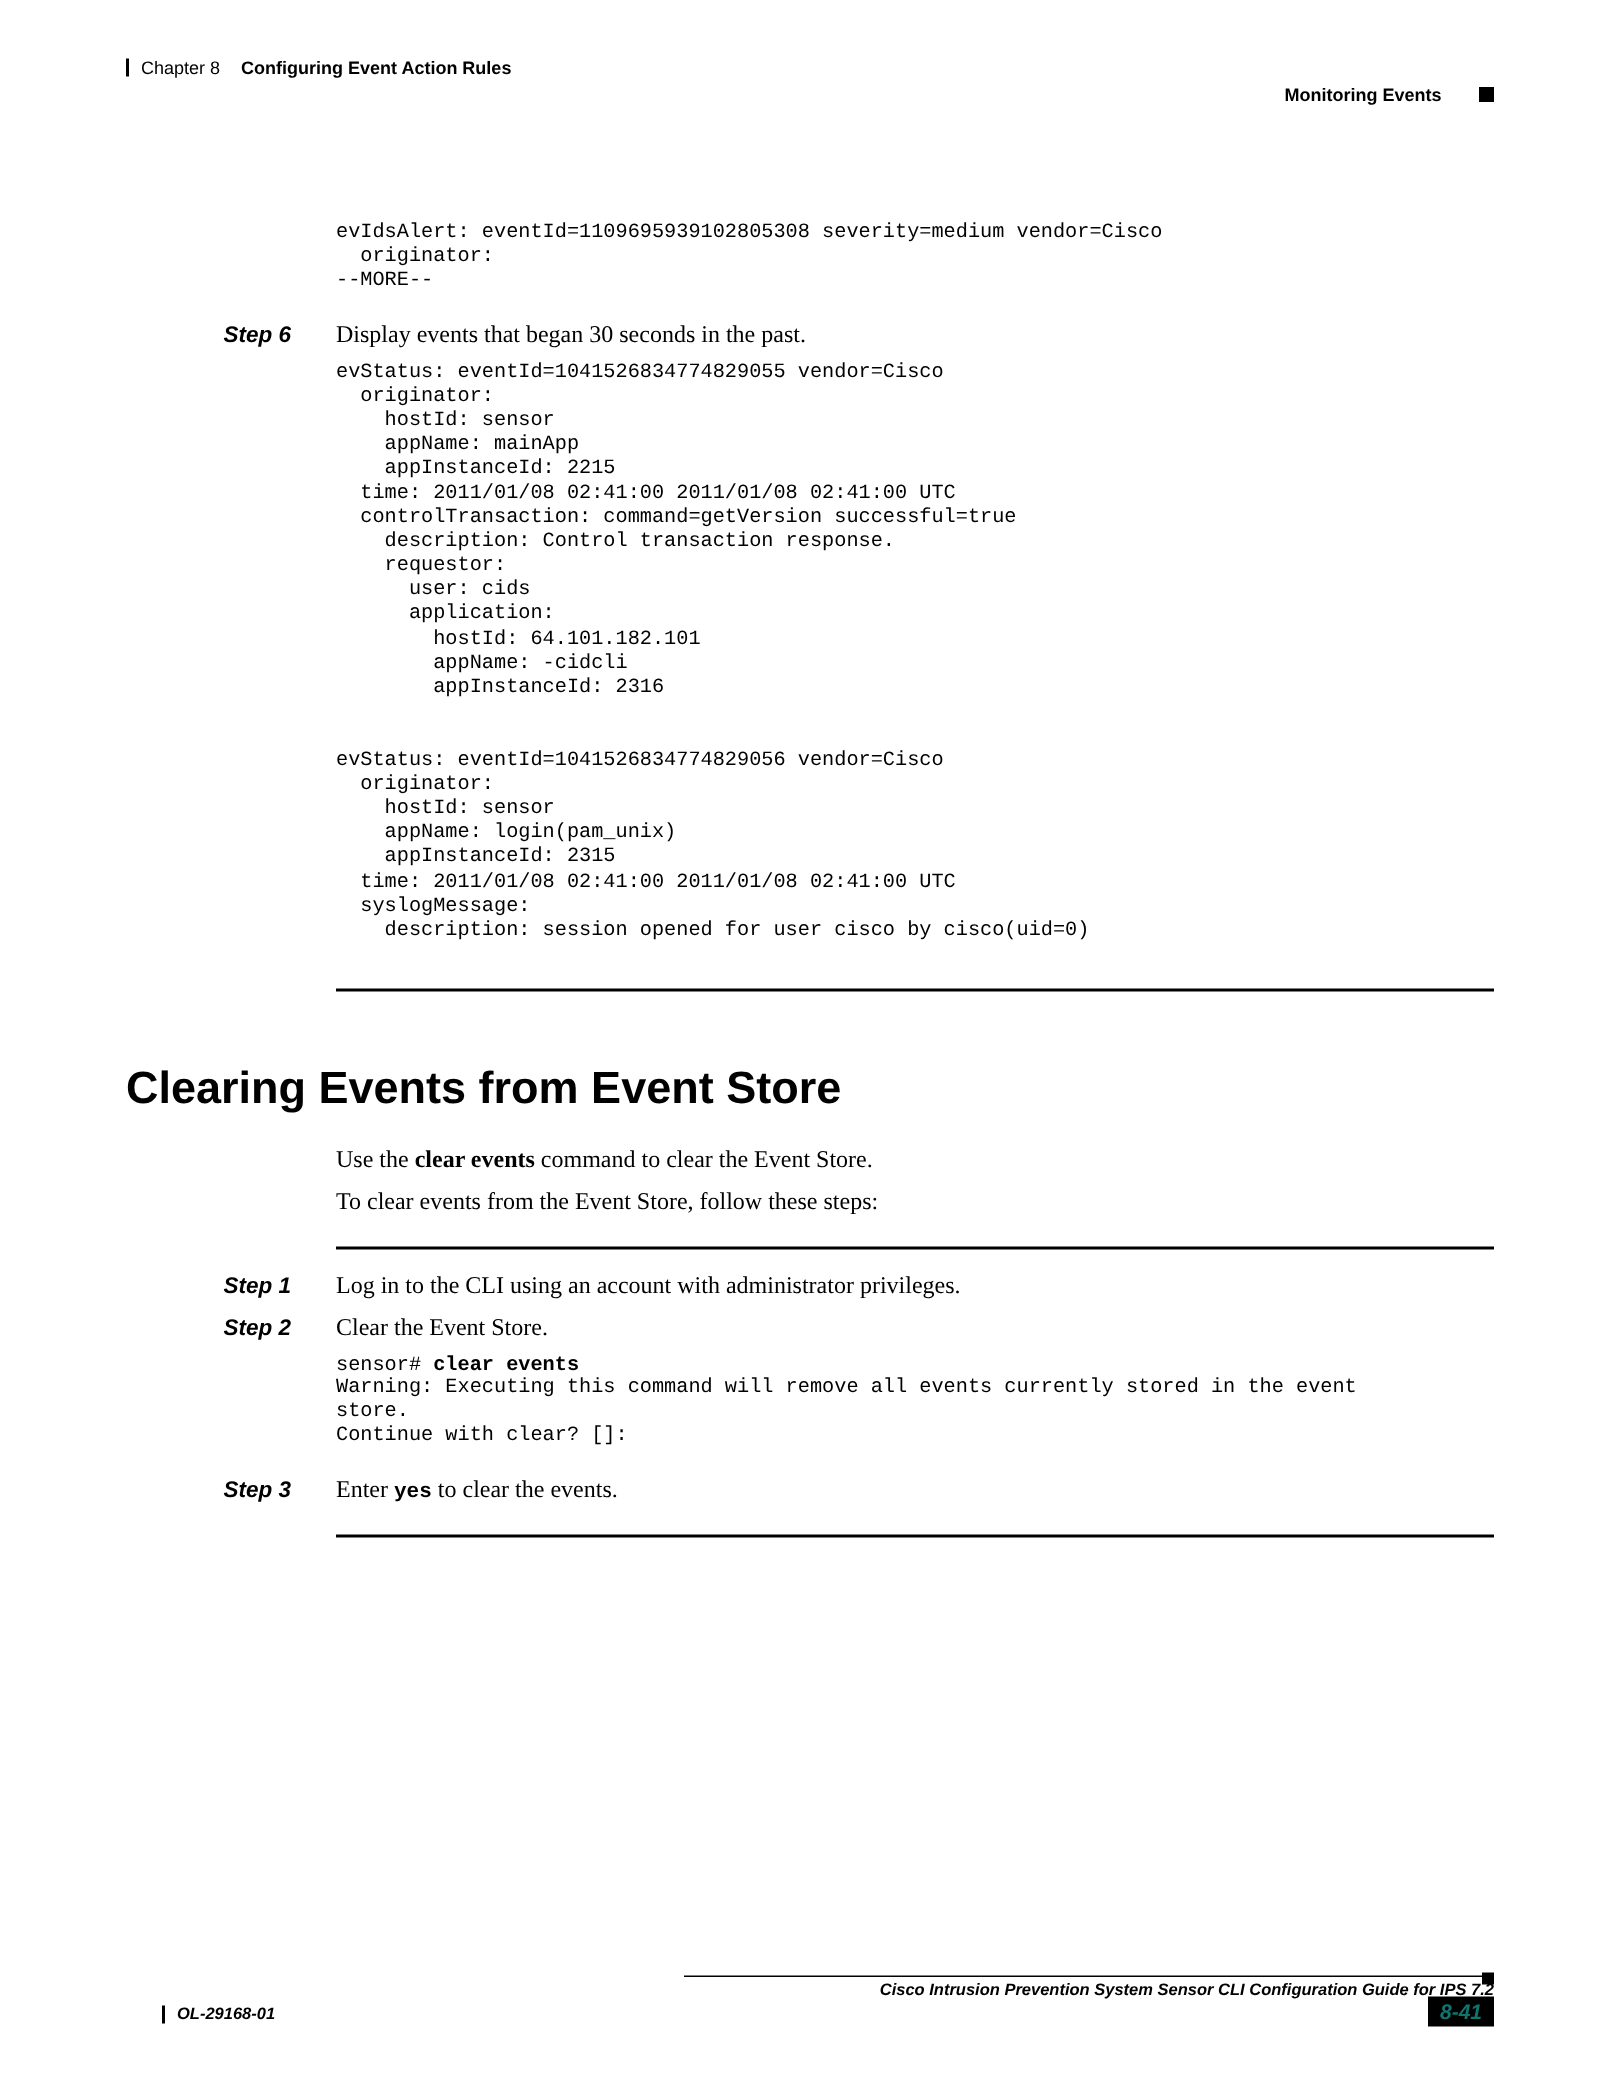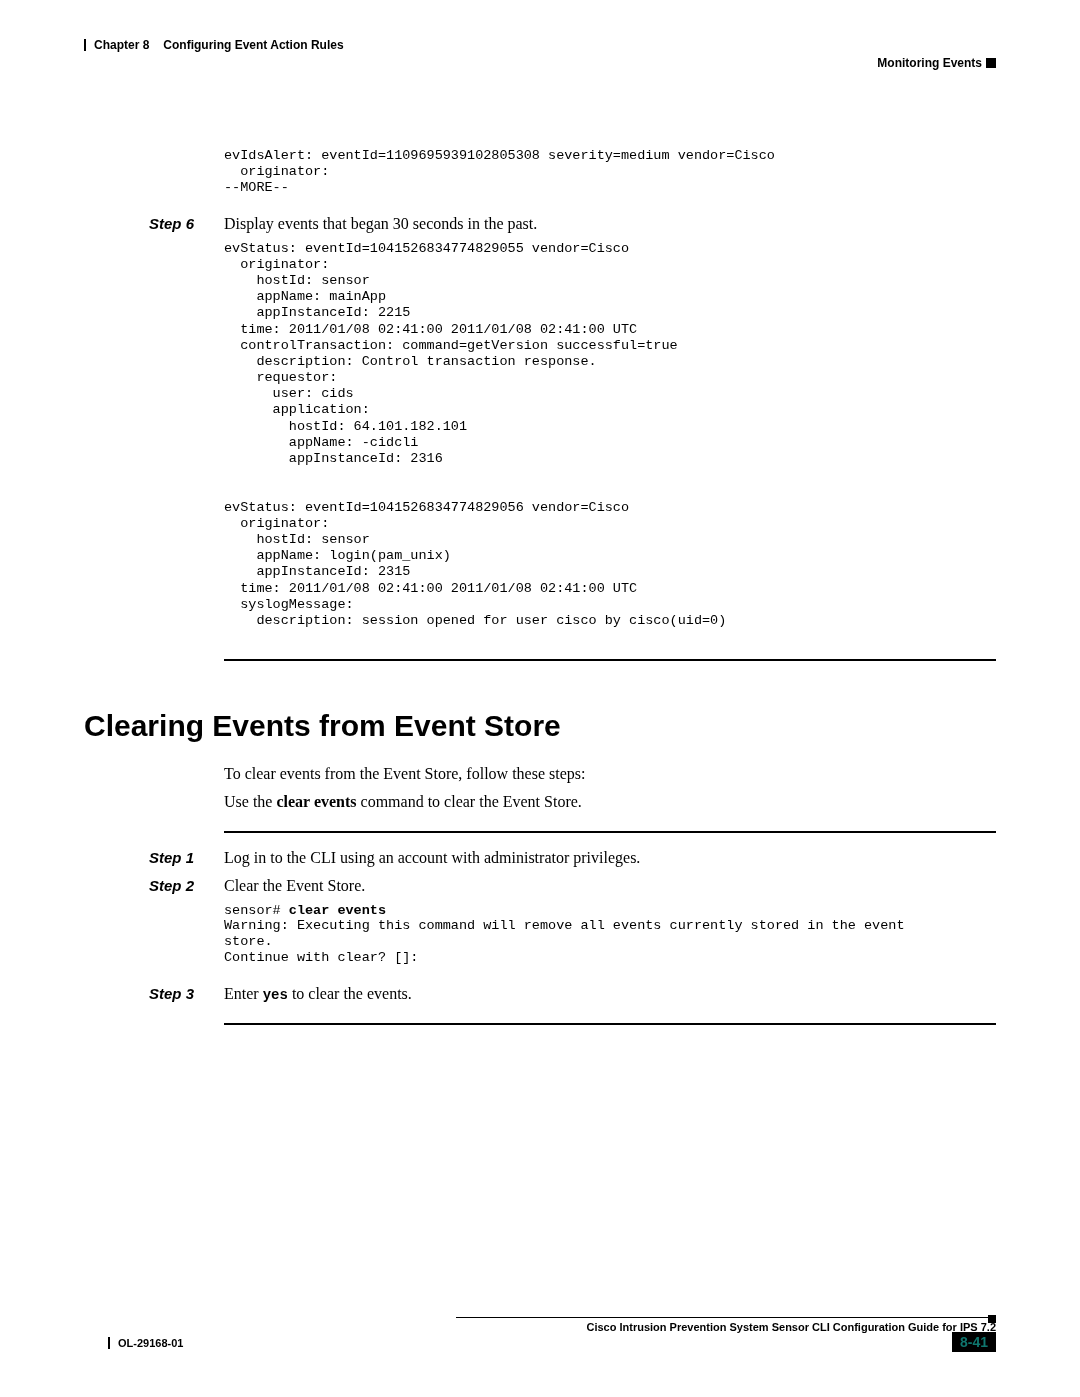--- a/index.html
+++ b/index.html
@@ -27,36 +27,36 @@
       align-items: center;
       gap: 8px;
     }
     .vbar {
       width: 2px;
       height: 12px;
       background: #000;
     }
     .chapter-label {
       font-family: Arial, Helvetica, sans-serif;
-      font-weight: bold;
+      font-weight: normal;
       font-size: 12px;
     }
     .chapter-title {
       font-family: Arial, Helvetica, sans-serif;
       font-weight: bold;
       font-size: 12px;
       margin-left: 6px;
     }
     .header-right {
       position: absolute;
       right: 0;
       top: 18px;
       display: flex;
       align-items: center;
-      gap: 4px;
+      gap: 25px;
     }
     .section-name {
       font-family: Arial, Helvetica, sans-serif;
       font-weight: bold;
       font-size: 12px;
     }
     .sq {
       width: 10px;
       height: 10px;
       background: #000;
@@ -124,20 +124,21 @@
       border: none;
       border-top: 2px solid #000;
       margin: 20px 0 16px 0;
     }
     .footer-area {
       position: absolute;
       bottom: 38px;
       left: 84px;
       right: 84px;
       height: 42px;
+      font-style: italic;
     }
     .footer-rule {
       position: absolute;
       right: 0;
       top: 0;
       width: 540px;
       border-top: 1px solid #000;
     }
     .footer-title {
       position: absolute;
@@ -237,25 +238,25 @@
     appName: login(pam_unix)
     appInstanceId: 2315
   time: 2011/01/08 02:41:00 2011/01/08 02:41:00 UTC
   syslogMessage:
     description: session opened for user cisco by cisco(uid=0)</div>
 
   <hr class="hr">
 
   <div class="section-heading">Clearing Events from Event Store</div>
 
-  <div class="body-text">To clear events from the Event Store, follow these steps:</div>
-
   <div class="body-text">
     <span>Use the </span><span class="bold">clear events</span><span> command to clear the Event Store.</span>
   </div>
+
+  <div class="body-text">To clear events from the Event Store, follow these steps:</div>
 
   <hr class="hr-thin">
 
   <div class="step-row" style="margin-top:0">
     <div class="step-label">Step 1</div>
     <div class="step-text">Log in to the CLI using an account with administrator privileges.</div>
   </div>
 
   <div class="step-row" style="margin-top:10px">
     <div class="step-label">Step 2</div>

